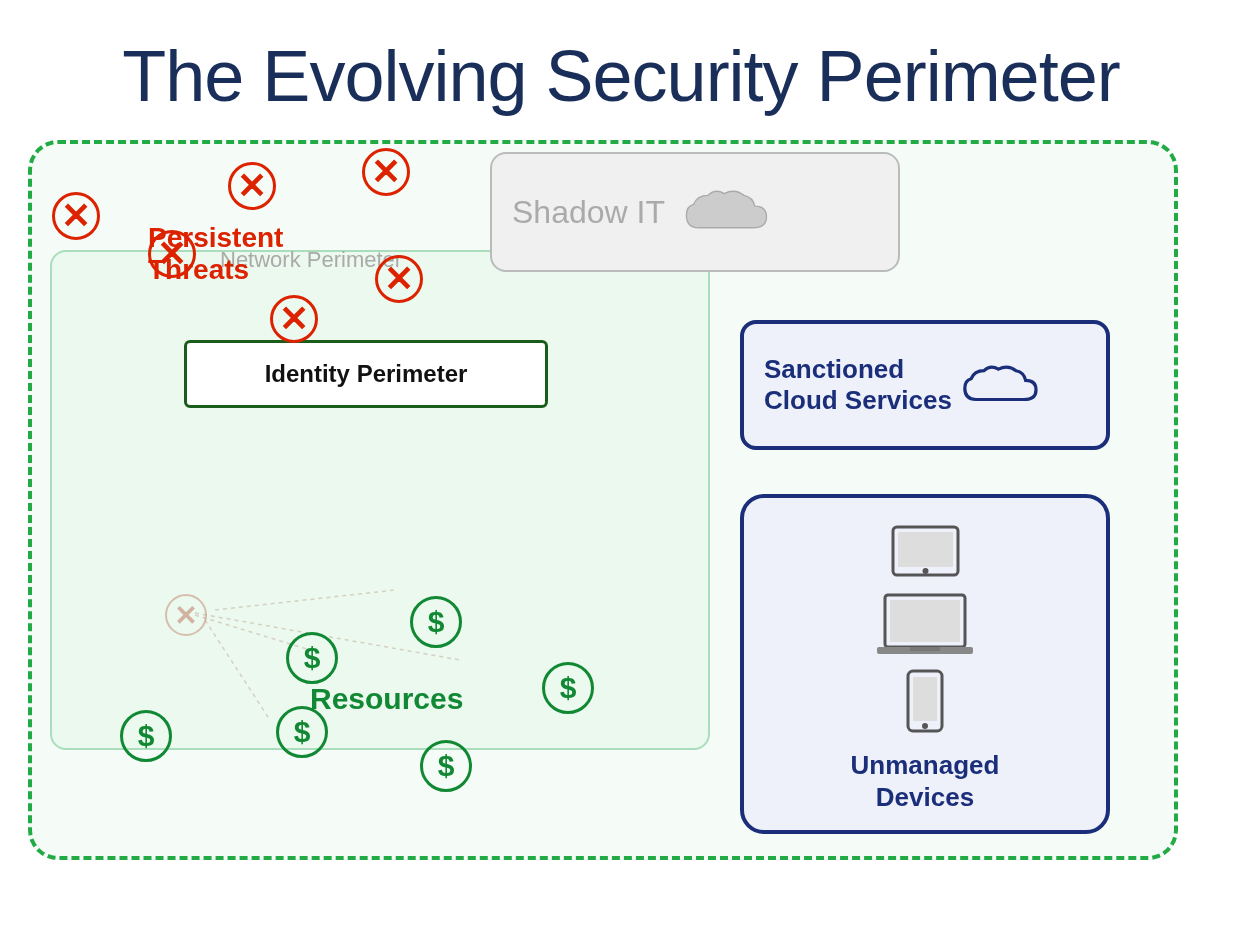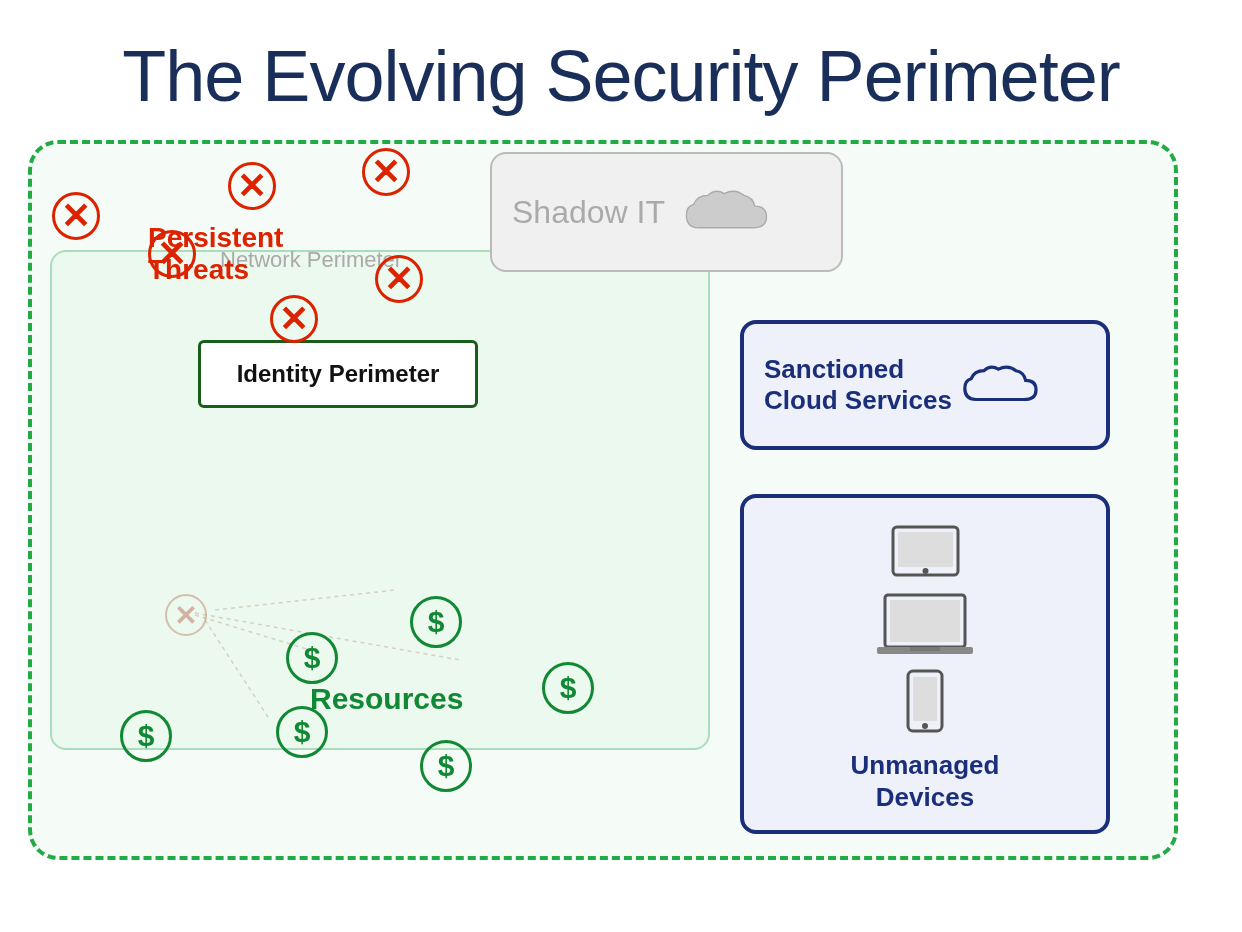--- a/index.html
+++ b/index.html
@@ -53,43 +53,43 @@
       left: 220px;
       font-size: 22px;
       color: #aaaaaa;
       font-weight: 400;
     }
 
     
     .identity-perimeter-box {
       position: absolute;
       top: 340px;
-      left: 198px;
-      width: 280px;
+      left: 184px;
+      width: 364px;
       height: 68px;
       border: 3px solid #1a5c1a;
       border-radius: 6px;
       background: #ffffff;
       display: flex;
       align-items: center;
       justify-content: center;
     }
 
     .identity-perimeter-label {
       font-size: 24px;
       font-weight: 700;
       color: #111111;
     }
 
     
     .shadow-it-box {
       position: absolute;
       top: 152px;
       left: 490px;
-      width: 353px;
+      width: 410px;
       height: 120px;
       border: 2px solid #bbbbbb;
       border-radius: 16px;
       background: #f0f0f0;
       display: flex;
       align-items: center;
       padding: 0 20px;
       gap: 16px;
     }
 
@@ -128,21 +128,21 @@
     }
 
     
     .unmanaged-box {
       position: absolute;
       top: 494px;
       left: 740px;
       width: 370px;
       height: 340px;
       border: 4px solid #1a2e7a;
-      border-radius: 16px;
+      border-radius: 24px;
       background: #eef0fa;
       display: flex;
       flex-direction: column;
       align-items: center;
       justify-content: center;
       gap: 8px;
     }
 
     .threat-x {
       position: absolute;

